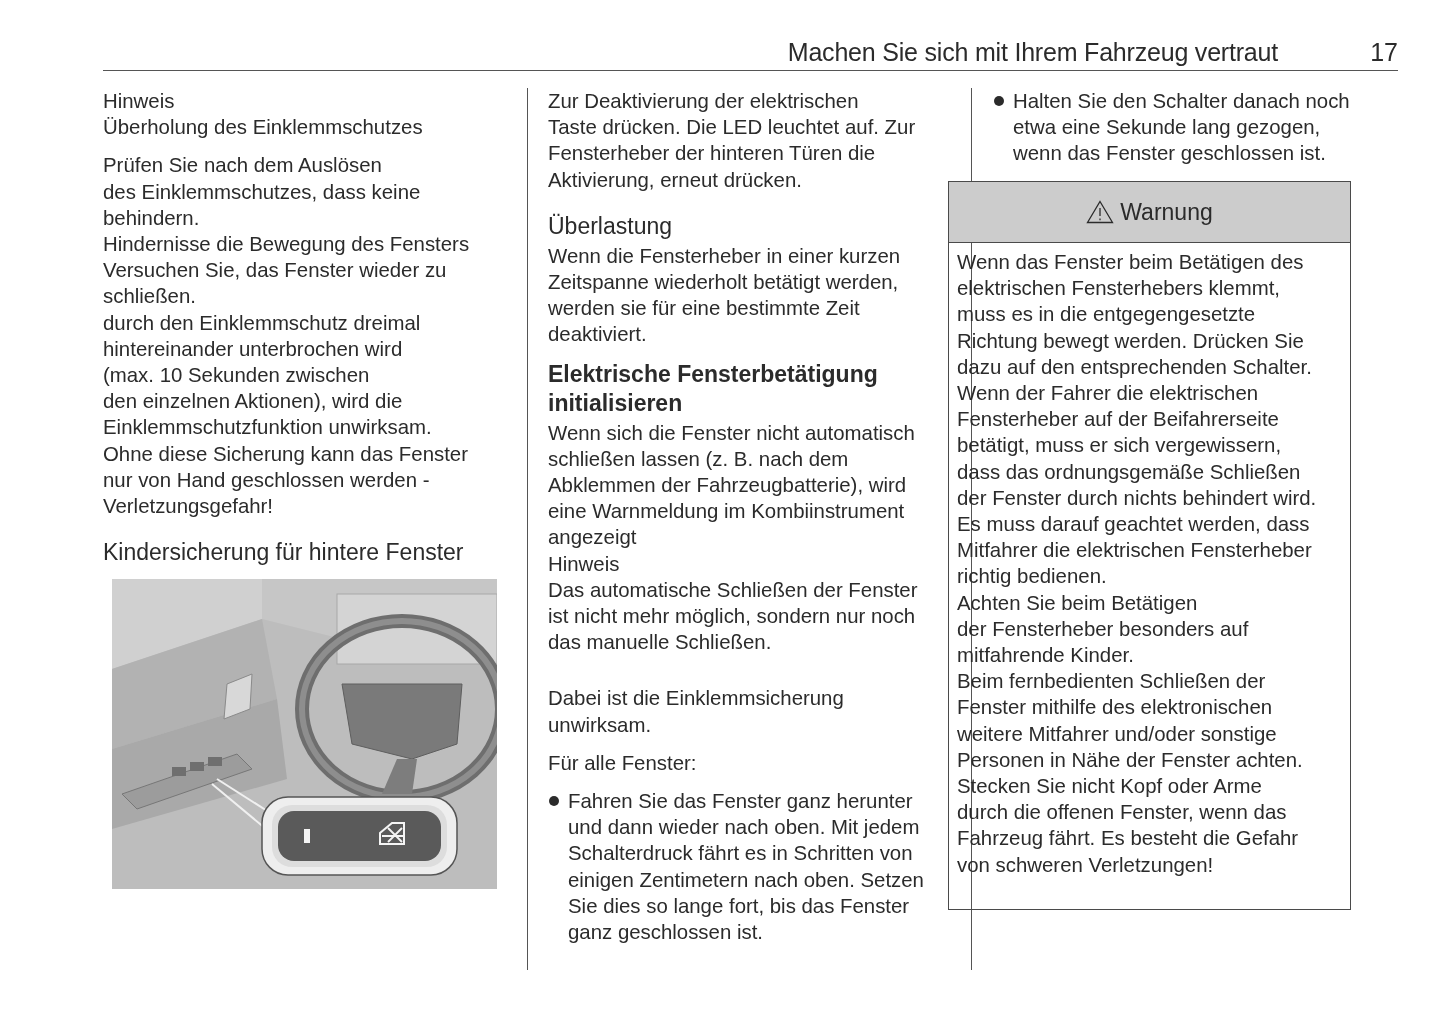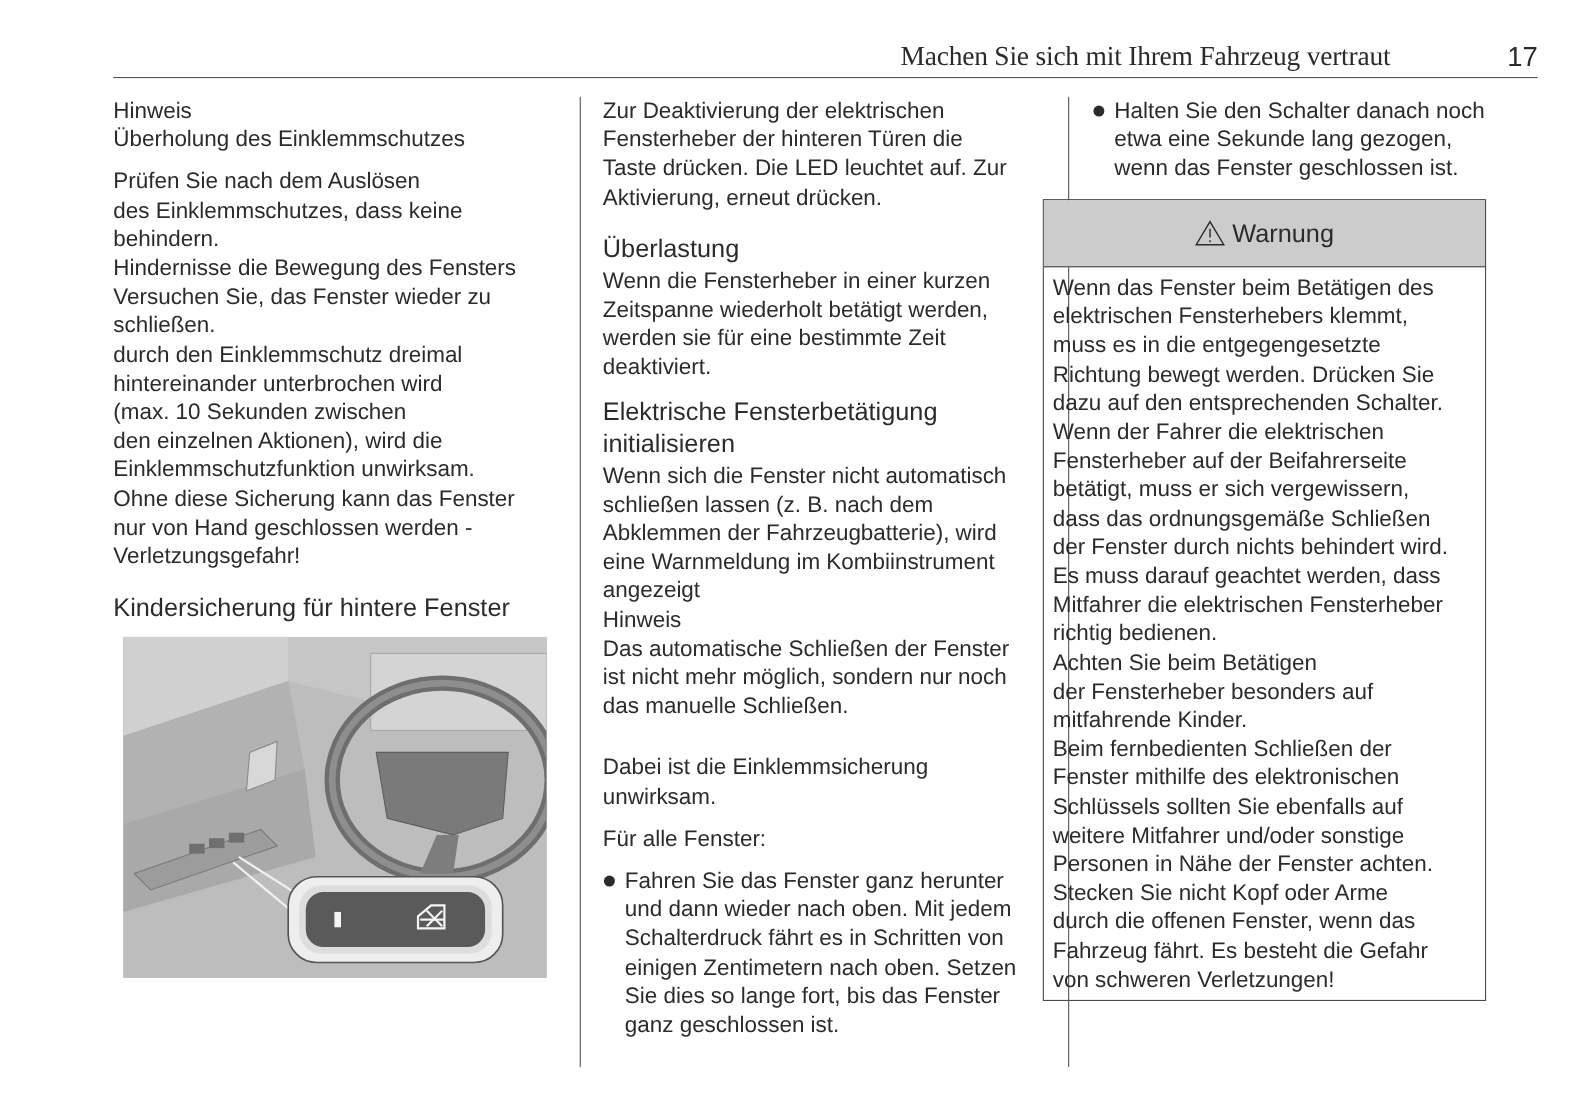--- a/index.html
+++ b/index.html
@@ -5,23 +5,22 @@
   html, body { margin: 0; padding: 0; background: #ffffff; }
   body {
     width: 1445px; height: 1018px; position: relative; overflow: hidden;
     font-family: "Liberation Sans", sans-serif; color: #2b2b2b;
   }
   .header {
     position: absolute; left: 103px; top: 36px; width: 1295px; height: 34px;
     border-bottom: 1.5px solid #555;
   }
   .header-title {
-    position: absolute; right: 134px; top: 2px; font-size: 25px; color: #2b2b2b;
+    position: absolute; right: 120px; top: 2px; font-size: 25px; color: #2b2b2b;
     letter-spacing: -0.2px;
-    font-family: Liberation Serif, serif;
   }
   .page-number {
     position: absolute; right: 0; top: 2px; font-size: 25px; color: #2b2b2b;
   }
   .col { position: absolute; top: 88px; font-size: 20.4px; line-height: 26.2px; }
   .col1 { left: 103px; width: 410px; }
   .col2 { left: 548px; width: 415px; }
   .col3 { left: 993px; width: 405px; }
   .divider { position: absolute; top: 88px; width: 1px; height: 882px; background: #555; }
   .divider.d1 { left: 527px; }
@@ -126,32 +125,32 @@
         <line x1="276" y1="249" x2="290" y2="263"></line>
         <line x1="290" y1="249" x2="276" y2="263"></line>
       </g>
     </svg>
   </div>
 </div>
 
 <div class="col col2">
   <p>
     <span class="line">Zur Deaktivierung der elektrischen</span>
+    <span class="line">Taste drücken. Die LED leuchtet auf. Zur</span>
     <span class="line">Fensterheber der hinteren Türen die</span>
-    <span class="line">Taste drücken. Die LED leuchtet auf. Zur</span>
     <span class="line">Aktivierung, erneut drücken.</span>
   </p>
   <div class="h2">Überlastung</div>
   <p>
     <span class="line">Wenn die Fensterheber in einer kurzen</span>
     <span class="line">Zeitspanne wiederholt betätigt werden,</span>
     <span class="line">werden sie für eine bestimmte Zeit</span>
     <span class="line">deaktiviert.</span>
   </p>
-  <div class="h2" style="margin-top:12px;">
+  <div class="h2" style="margin-top:12px;font-weight:bold;">
     <span class="line">Elektrische Fensterbetätigung</span>
     <span class="line">initialisieren</span>
   </div>
   <p>
     <span class="line">Wenn sich die Fenster nicht automatisch</span>
     <span class="line">schließen lassen (z. B. nach dem</span>
     <span class="line">Abklemmen der Fahrzeugbatterie), wird</span>
     <span class="line">eine Warnmeldung im Kombiinstrument</span>
     <span class="line">angezeigt</span>
   </p>
@@ -210,21 +209,20 @@
     <span class="line">dass das ordnungsgemäße Schließen</span>
     <span class="line">der Fenster durch nichts behindert wird.</span>
     <span class="line">Es muss darauf geachtet werden, dass</span>
     <span class="line">Mitfahrer die elektrischen Fensterheber</span>
     <span class="line">richtig bedienen.</span>
     <span class="line">Achten Sie beim Betätigen</span>
     <span class="line">der Fensterheber besonders auf</span>
     <span class="line">mitfahrende Kinder.</span>
     <span class="line">Beim fernbedienten Schließen der</span>
     <span class="line">Fenster mithilfe des elektronischen</span>
-    <span class="line">Schlüssels sollten Sie ebenfalls auf</span>
     <span class="line">weitere Mitfahrer und/oder sonstige</span>
     <span class="line">Personen in Nähe der Fenster achten.</span>
     <span class="line">Stecken Sie nicht Kopf oder Arme</span>
     <span class="line">durch die offenen Fenster, wenn das</span>
     <span class="line">Fahrzeug fährt. Es besteht die Gefahr</span>
     <span class="line">von schweren Verletzungen!</span>
   </div>
 </div>
 
 </body></html>

